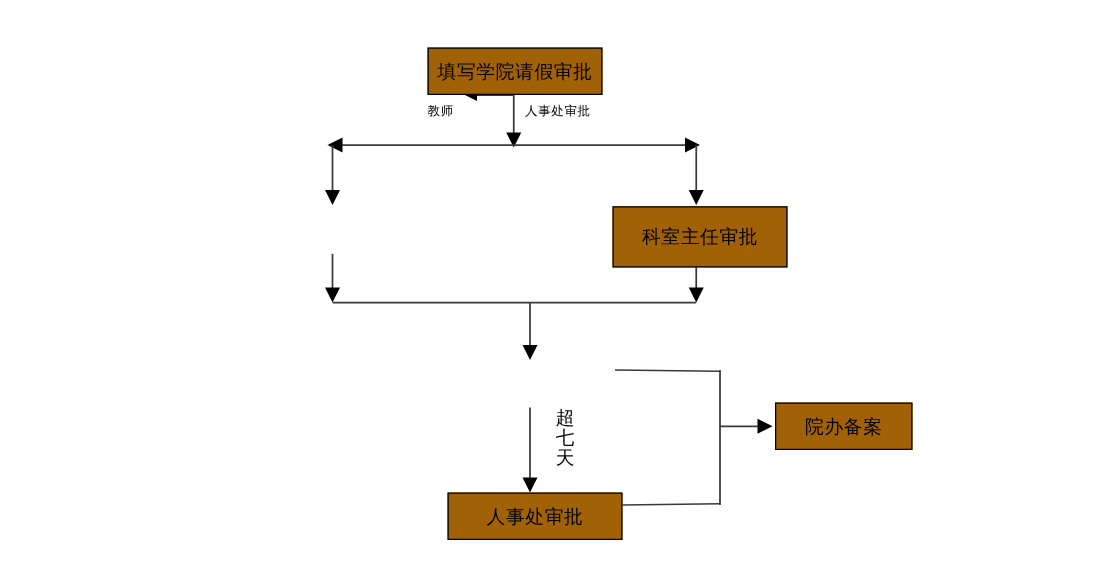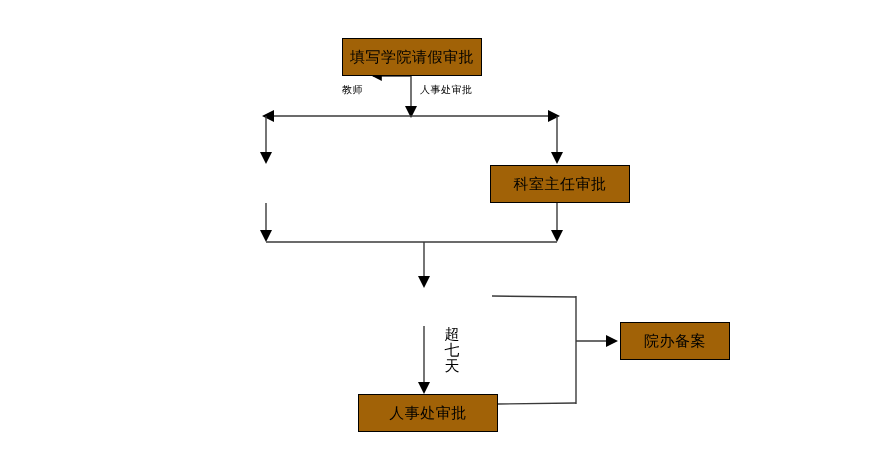--- a/index.html
+++ b/index.html
@@ -112,21 +112,21 @@
       <path d="M 576 296 L 576 404"></path>
 
       <path d="M 576 341 L 612 341"></path>
       <path d="M 606 335 L 618 341 L 606 347 z" fill="#000000" stroke="none"></path>
     </g>
   </svg>
 
   <div class="node-box" style="left:342px; top:38px; width:140px; height:38px;">填写学院请假审批</div>
 
 
-  <div class="node-box" style="left:490px; top:165px; width:140px; height:38px;">科室主任审批</div>
+  <div class="node-box" style="left:490px; top:165px; width:140px; height:49px;">科室主任审批</div>
 
 
   <div class="node-box" style="left:620px; top:322px; width:110px; height:38px;">院办备案</div>
 
   <div class="node-box" style="left:358px; top:394px; width:140px; height:38px;">人事处审批</div>
 
   <div class="edge-label" style="left:342px; top:85px;">教师</div>
 
   <div class="edge-label" style="left:420px; top:85px;">人事处审批</div>
 

